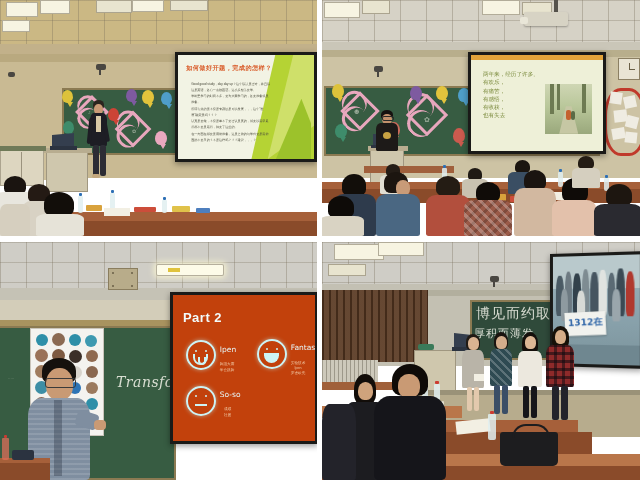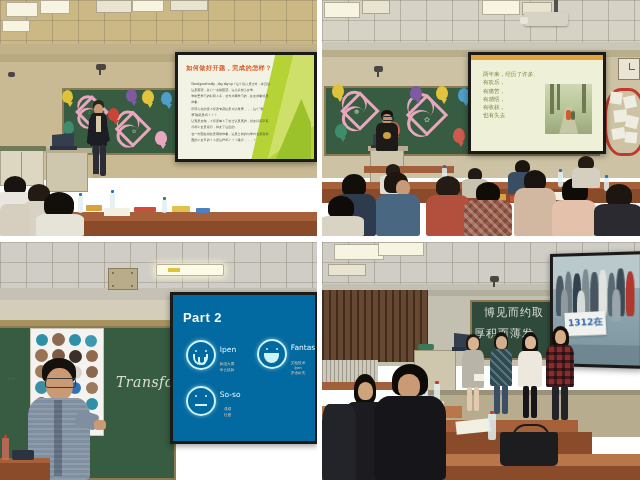--- a/index.html
+++ b/index.html
@@ -205,21 +205,21 @@
     background: #c6c7a4;
     clip-path: polygon(35% 0, 65% 0, 100% 100%, 0 100%);
   }
   .slide-warm .photo-inset .figure {
     position: absolute; background: #c4612e; border-radius: 2px;
   }
 
   
   .slide-steel {
     position: absolute; inset: 0;
-    background: #0369a1;
+    background: #c2410c;
   }
   .slide-steel .part-title {
     position: absolute;
     left: 7%; top: 10%;
     font-size: 13px;
     font-weight: bold;
     color: #f2fbfb;
     letter-spacing: .5px;
   }
   .smiley {
@@ -802,21 +802,21 @@
 
       <div class="wall wall-grey" style="left:0;top:52px;width:100%;height:72px;"></div>
       <div style="position:absolute;left:0;top:48px;width:100%;height:6px;background:#b2af9e;"></div>
 
       <div class="camera" style="left:168px;top:34px;width:9px;height:6px;"></div>
       <div style="position:absolute;left:171px;top:40px;width:2px;height:5px;background:#4a4742;"></div>
 
       <div class="curtain" style="left:0px;top:48px;width:106px;height:72px;"></div>
 
       <div class="board board-dark" style="left:148px;top:58px;width:86px;height:60px;">
-        <div class="chalk" style="left:12px;top:3px;font-size:11px;letter-spacing:1px;">博见而约取</div>
+        <div class="chalk" style="left:4px;top:3px;font-size:14px;letter-spacing:1px;">博见而约取</div>
         <div class="chalk" style="left:2px;top:24px;font-size:11px;letter-spacing:1px;">厚积而薄发</div>
       </div>
 
       <div class="screen-frame" style="left:228px;top:12px;width:90px;height:112px;
             transform: perspective(320px) rotateY(-10deg); transform-origin: left center;">
         <div class="screen-surface">
           <div class="slide-group">
             <div class="sky"></div>
 
             <div class="ppl" style="left:4%;  top:18%; width:9%;  height:38%; background:#4a5a64;"></div>

